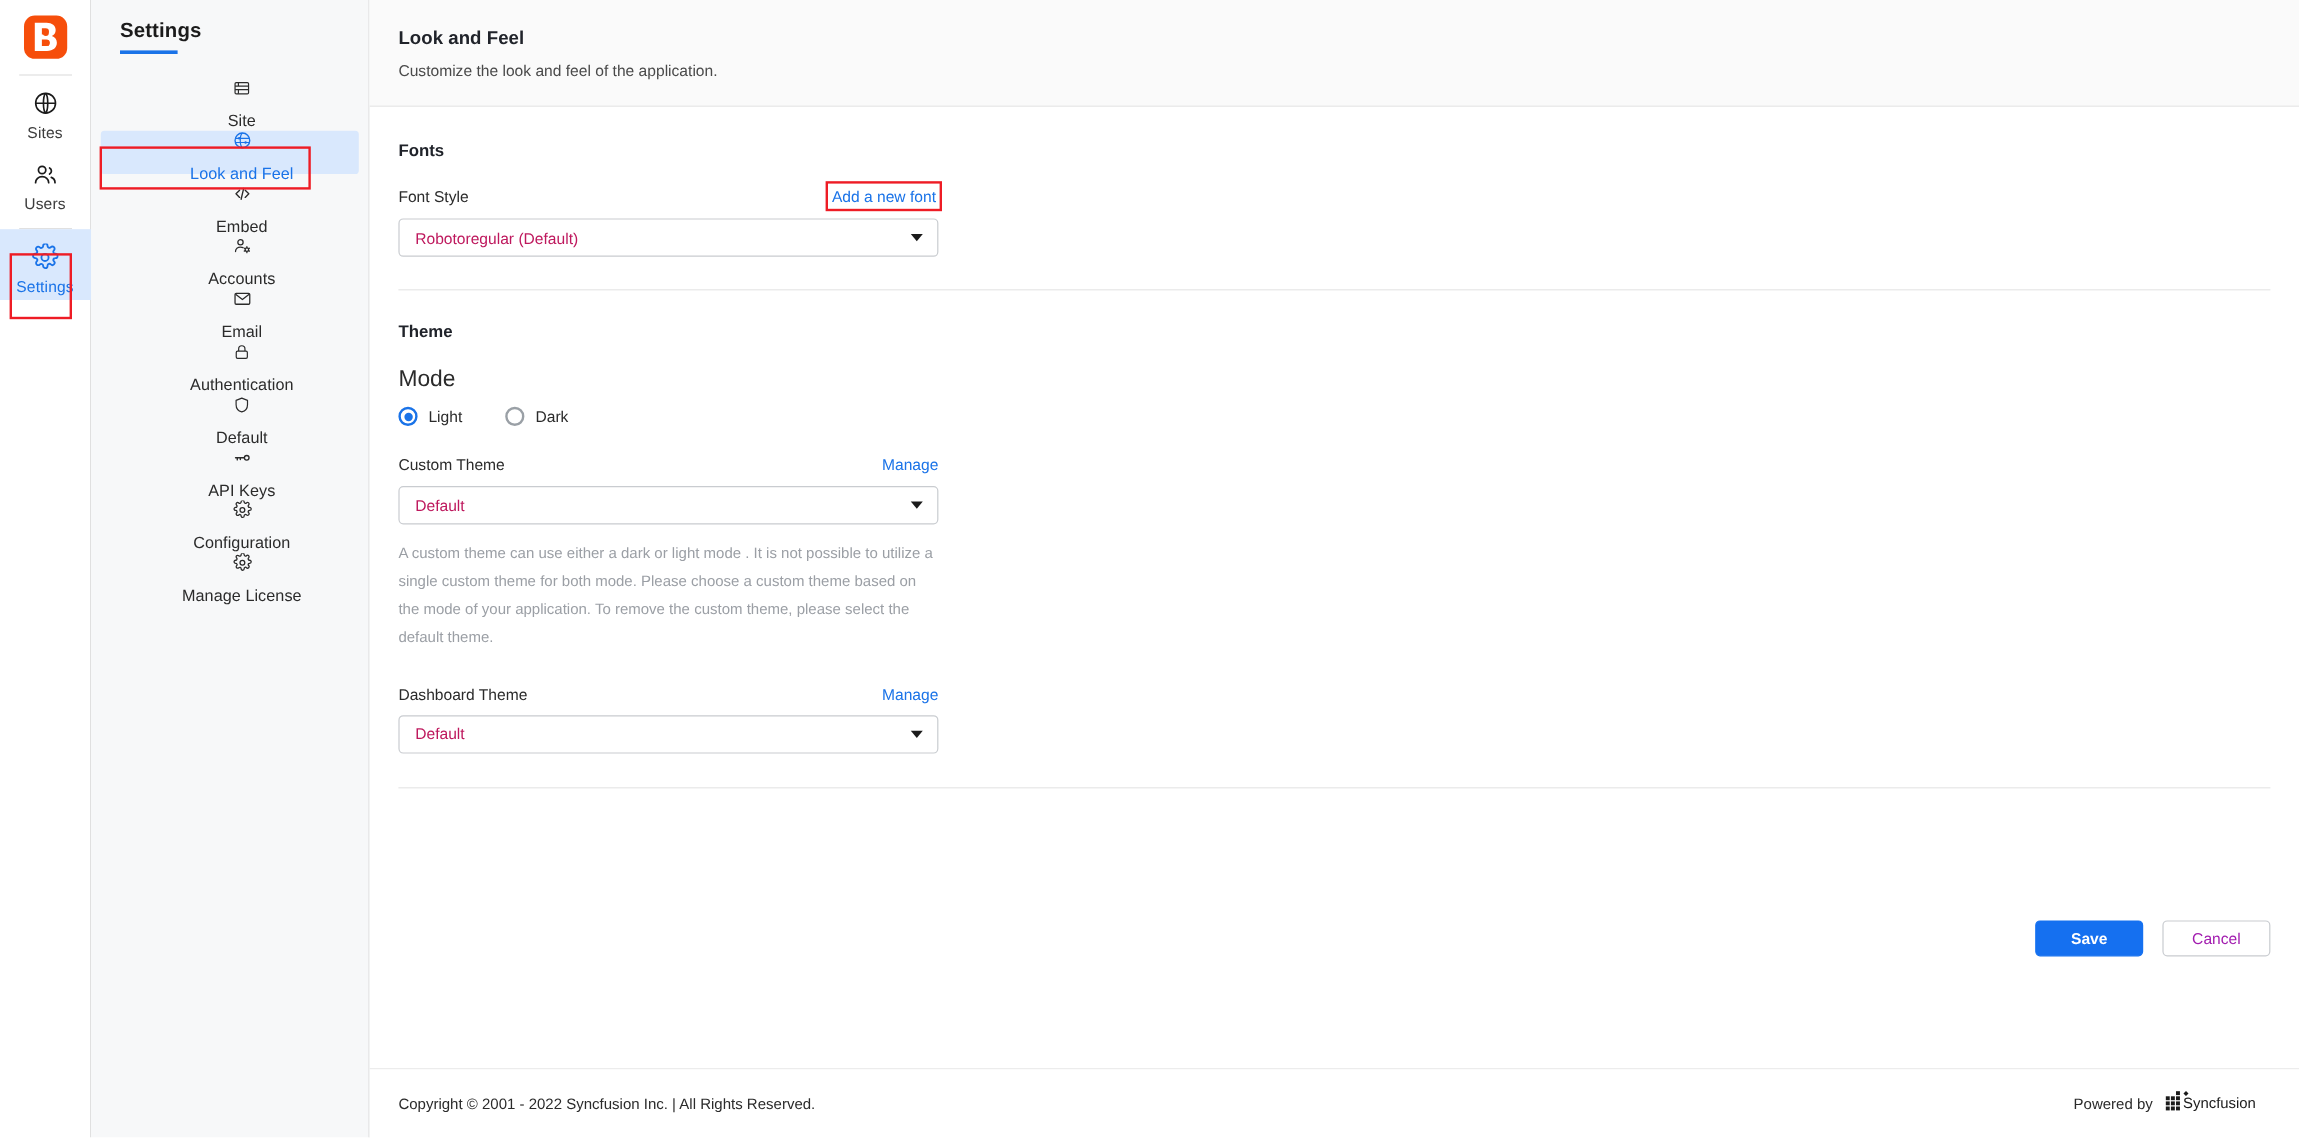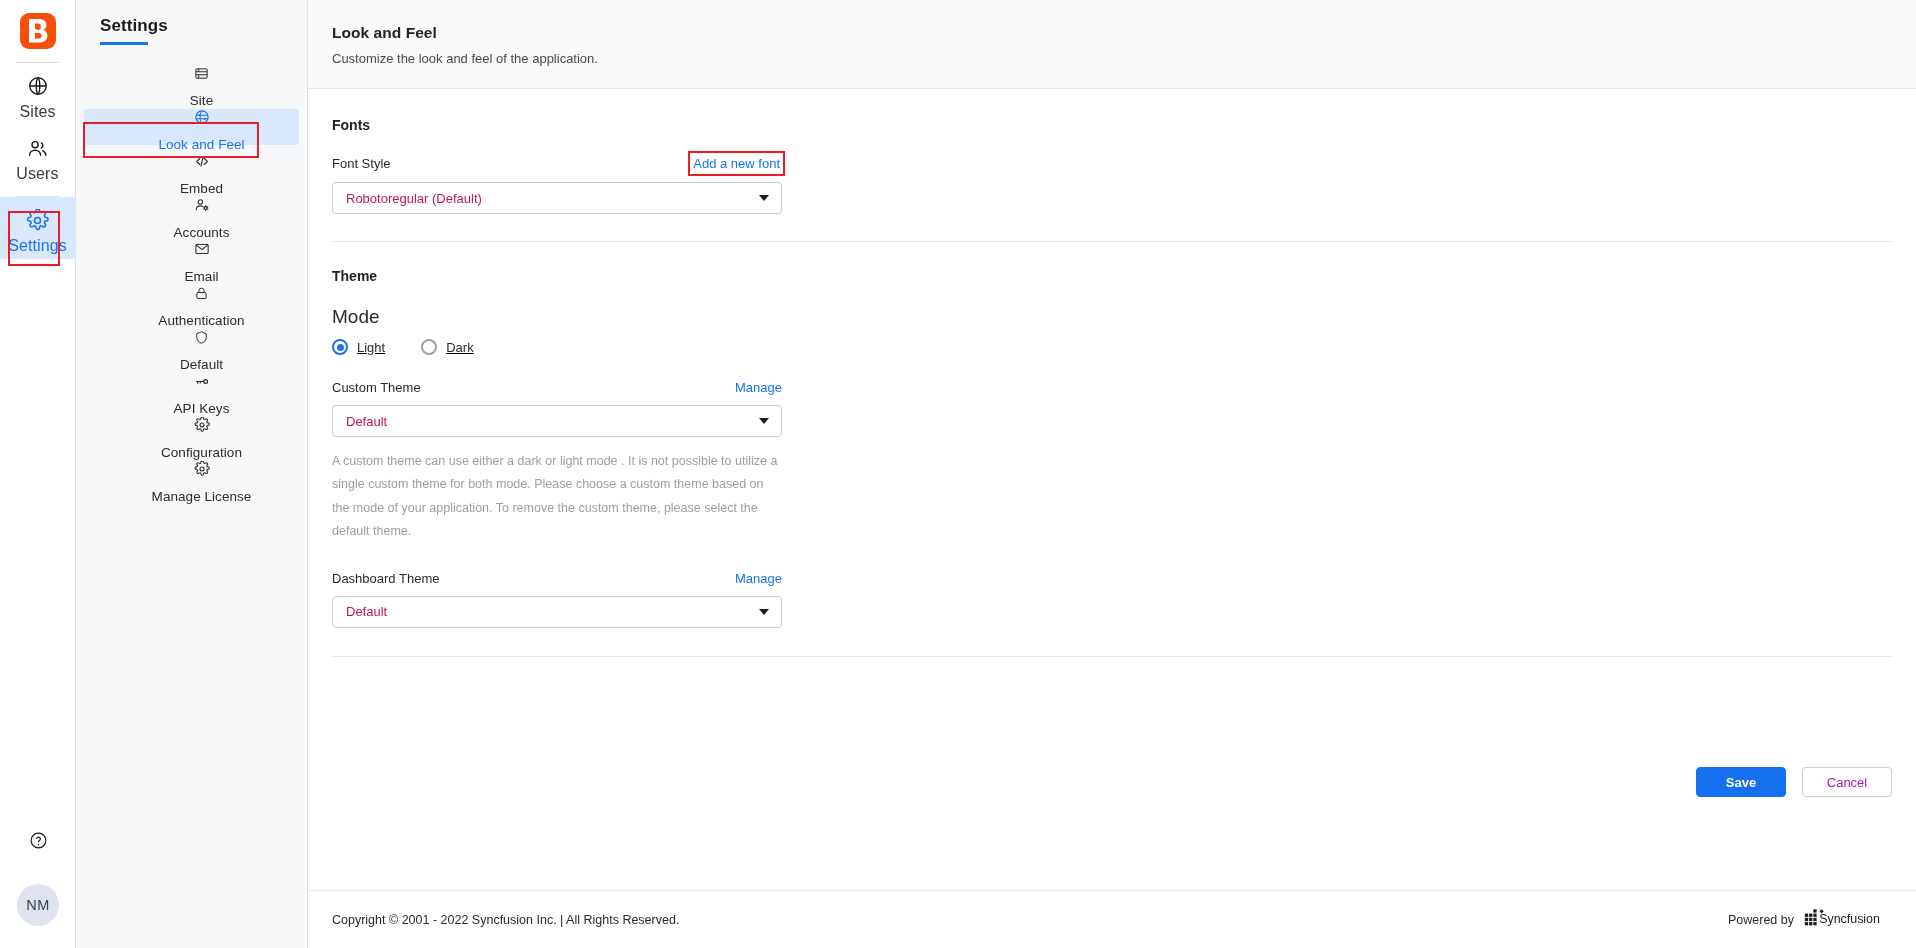--- a/index.html
+++ b/index.html
@@ -40,21 +40,21 @@
   }
   .rail-item {
     width: 76px;
     padding: 10px 0 4px 0;
     display: flex; flex-direction: column; align-items: center;
     cursor: pointer;
     text-decoration: none;
   }
   .rail-item .ri-icon { height: 26px; display:flex; align-items:center; justify-content:center; }
   .rail-item .ri-label {
-    font-size: 16px;
+    font-size: 13px;
     color: #3c3c3c;
     margin-top: 4px;
     letter-spacing: .1px;
   }
   .rail-item.active { background: #d9e8fd; }
   .rail-item.active .ri-label { color: #1a73e8; }
   .rail-highlight {
     position: absolute;
     left: 8px; top: 211px;
     width: 52px; height: 55px;
@@ -212,21 +212,20 @@
     height: 1px; background: #e6e6e6;
     margin: 27px 0 0 0;
     width: 100%;
   }
   .mode-label { font-size: 19px; color: #2b2b2b; margin-bottom: 11px; }
   .radios { display: flex; align-items: center; gap: 0; }
   .radio {
     display: flex; align-items: center; gap: 9px;
     cursor: pointer;
     margin-right: 36px;
-    text-decoration: underline;
   }
   .radio .dot {
     width: 16px; height: 16px;
     border-radius: 50%;
     border: 2px solid #9aa0a6;
     display: flex; align-items: center; justify-content: center;
     box-sizing: border-box;
   }
   .radio.checked .dot { border-color: #1a73e8; }
   .radio.checked .dot::after {
@@ -335,30 +334,20 @@
         <svg width="23" height="23" viewBox="0 0 24 24" fill="none" stroke="#1a73e8" stroke-width="1.6">
           <circle cx="12" cy="12" r="3.1"></circle>
           <path d="M19.4 13.5a1.6 1.6 0 0 0 .3 1.8l.1.1a1.9 1.9 0 1 1-2.7 2.7l-.1-.1a1.6 1.6 0 0 0-1.8-.3 1.6 1.6 0 0 0-1 1.5v.2a1.9 1.9 0 1 1-3.8 0v-.1a1.6 1.6 0 0 0-1-1.5 1.6 1.6 0 0 0-1.8.3l-.1.1a1.9 1.9 0 1 1-2.7-2.7l.1-.1a1.6 1.6 0 0 0 .3-1.8 1.6 1.6 0 0 0-1.5-1h-.2a1.9 1.9 0 1 1 0-3.8h.1a1.6 1.6 0 0 0 1.5-1 1.6 1.6 0 0 0-.3-1.8l-.1-.1a1.9 1.9 0 1 1 2.7-2.7l.1.1a1.6 1.6 0 0 0 1.8.3h.1a1.6 1.6 0 0 0 1-1.5v-.2a1.9 1.9 0 1 1 3.8 0v.1a1.6 1.6 0 0 0 1 1.5 1.6 1.6 0 0 0 1.8-.3l.1-.1a1.9 1.9 0 1 1 2.7 2.7l-.1.1a1.6 1.6 0 0 0-.3 1.8v.1a1.6 1.6 0 0 0 1.5 1h.2a1.9 1.9 0 1 1 0 3.8h-.1a1.6 1.6 0 0 0-1.5 1z"></path>
         </svg>
       </span>
       <span class="ri-label">Settings</span>
     </div>
 
     <div class="rail-highlight"></div>
 
-    <div class="rail-bottom">
-      <span class="help-icon">
-        <svg width="19" height="19" viewBox="0 0 24 24" fill="none" stroke="#1b1b1b" stroke-width="1.5">
-          <circle cx="12" cy="12" r="9.3"></circle>
-          <path d="M9.6 9.2a2.5 2.5 0 0 1 4.8.9c0 1.7-2.4 2.1-2.4 3.6" stroke-linecap="round"></path>
-          <circle cx="12" cy="17" r="0.9" fill="#1b1b1b" stroke="none"></circle>
-        </svg>
-      </span>
-      <div class="avatar">NM</div>
-    </div>
   </div>
 
   <div class="subnav">
     <div class="subnav-title">Settings</div>
     <div class="subnav-underline"></div>
 
     <div class="subnav-list">
 
       <div class="nav-item">
         <span class="nv-icon">

